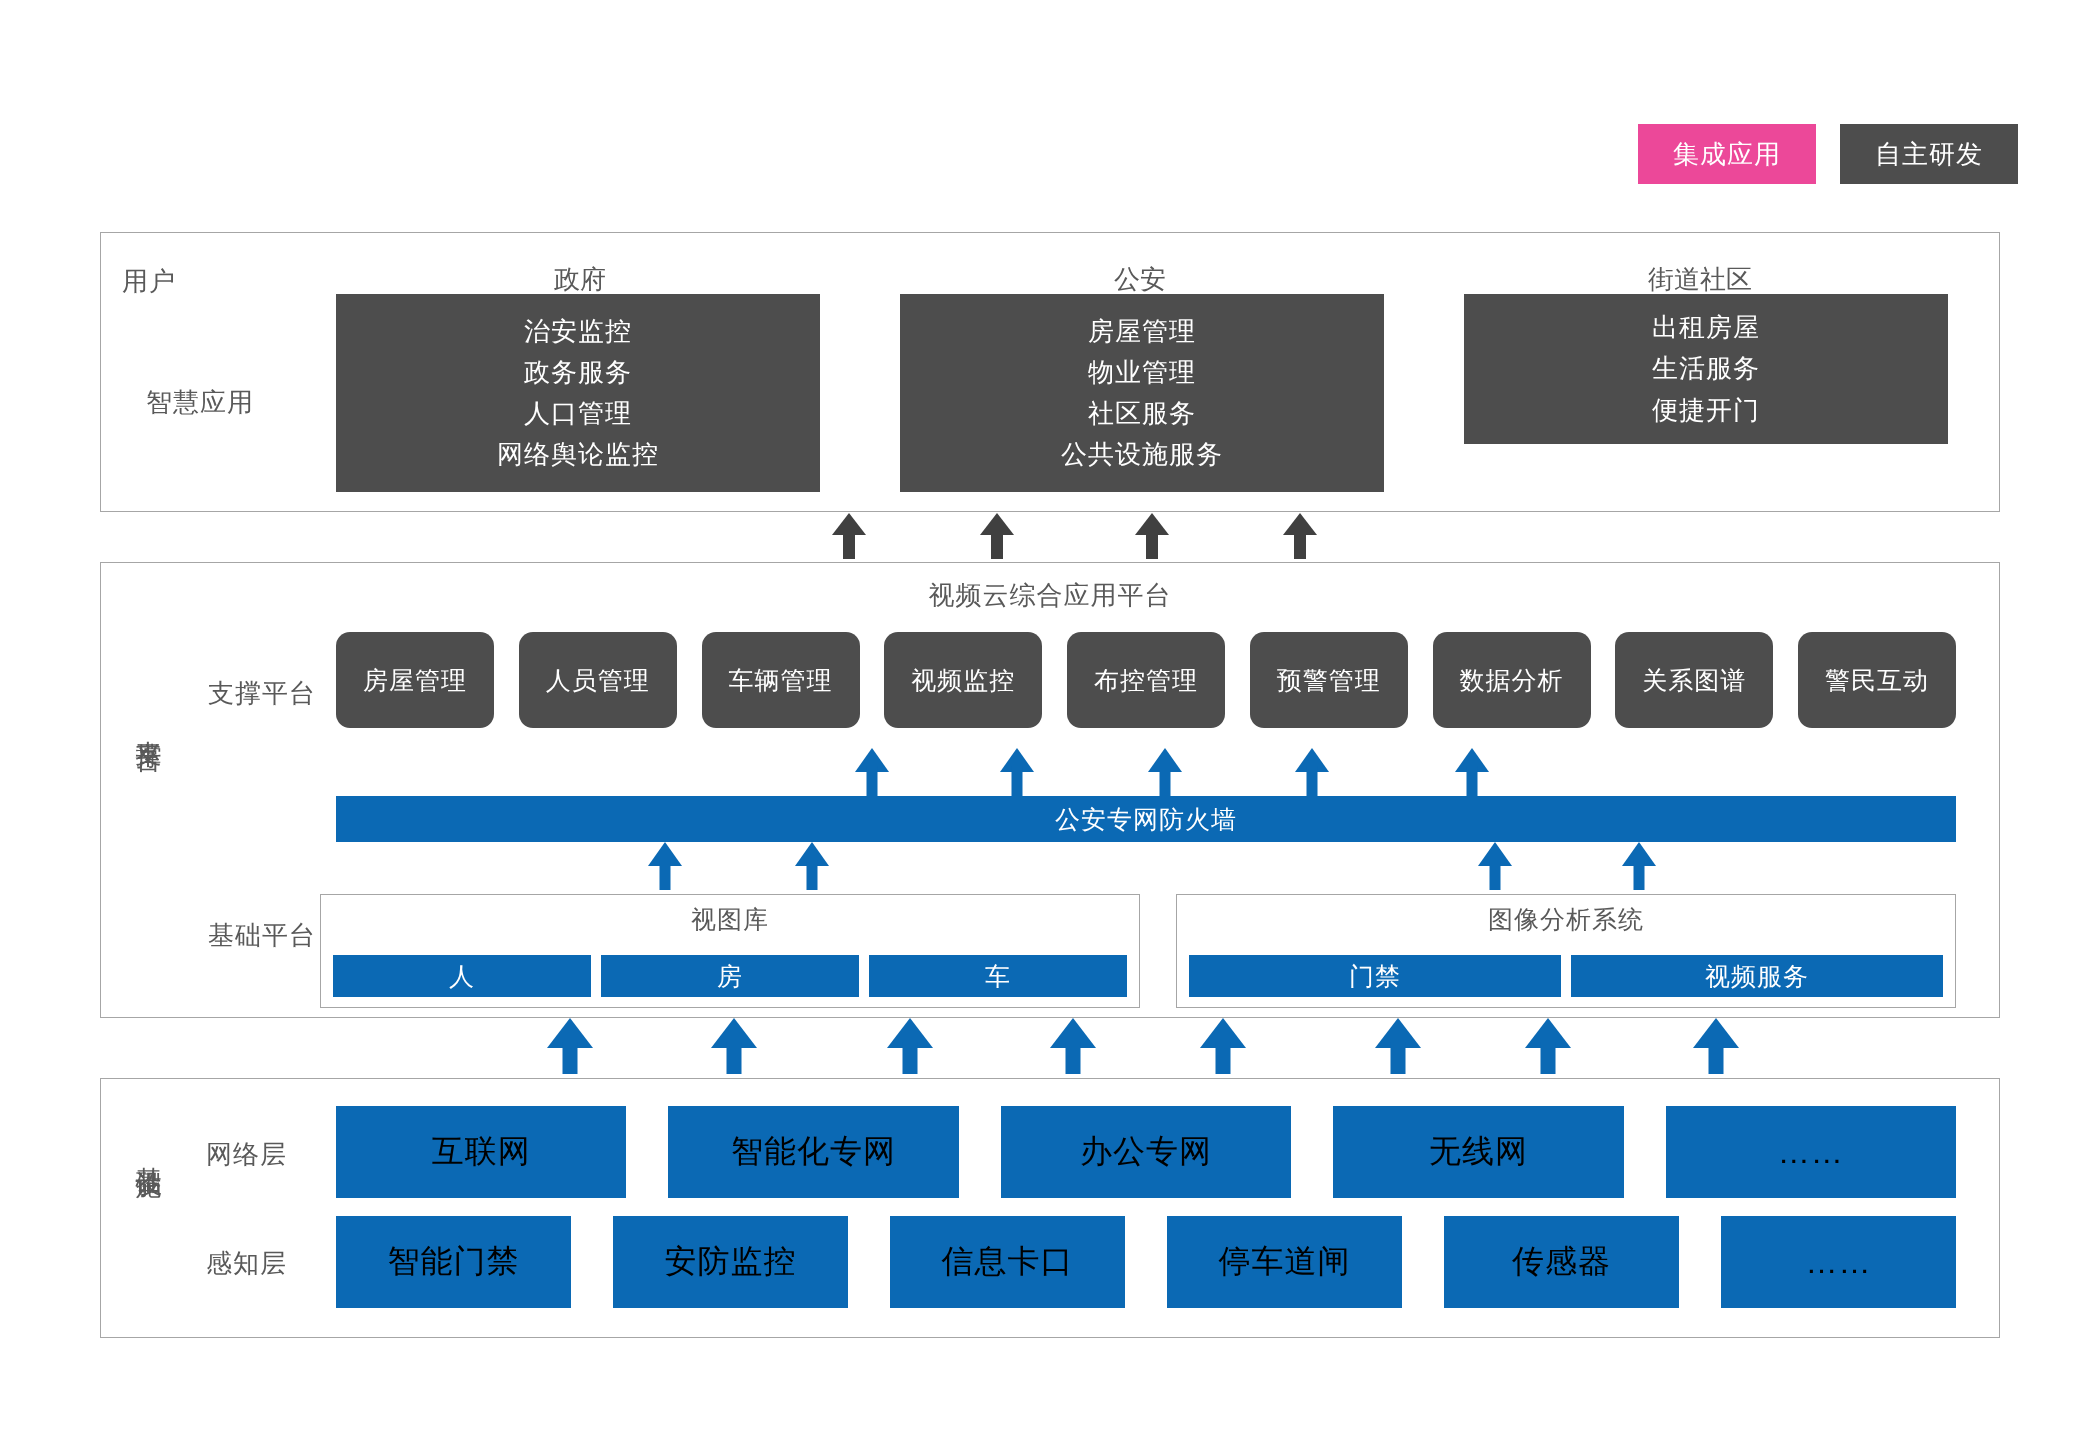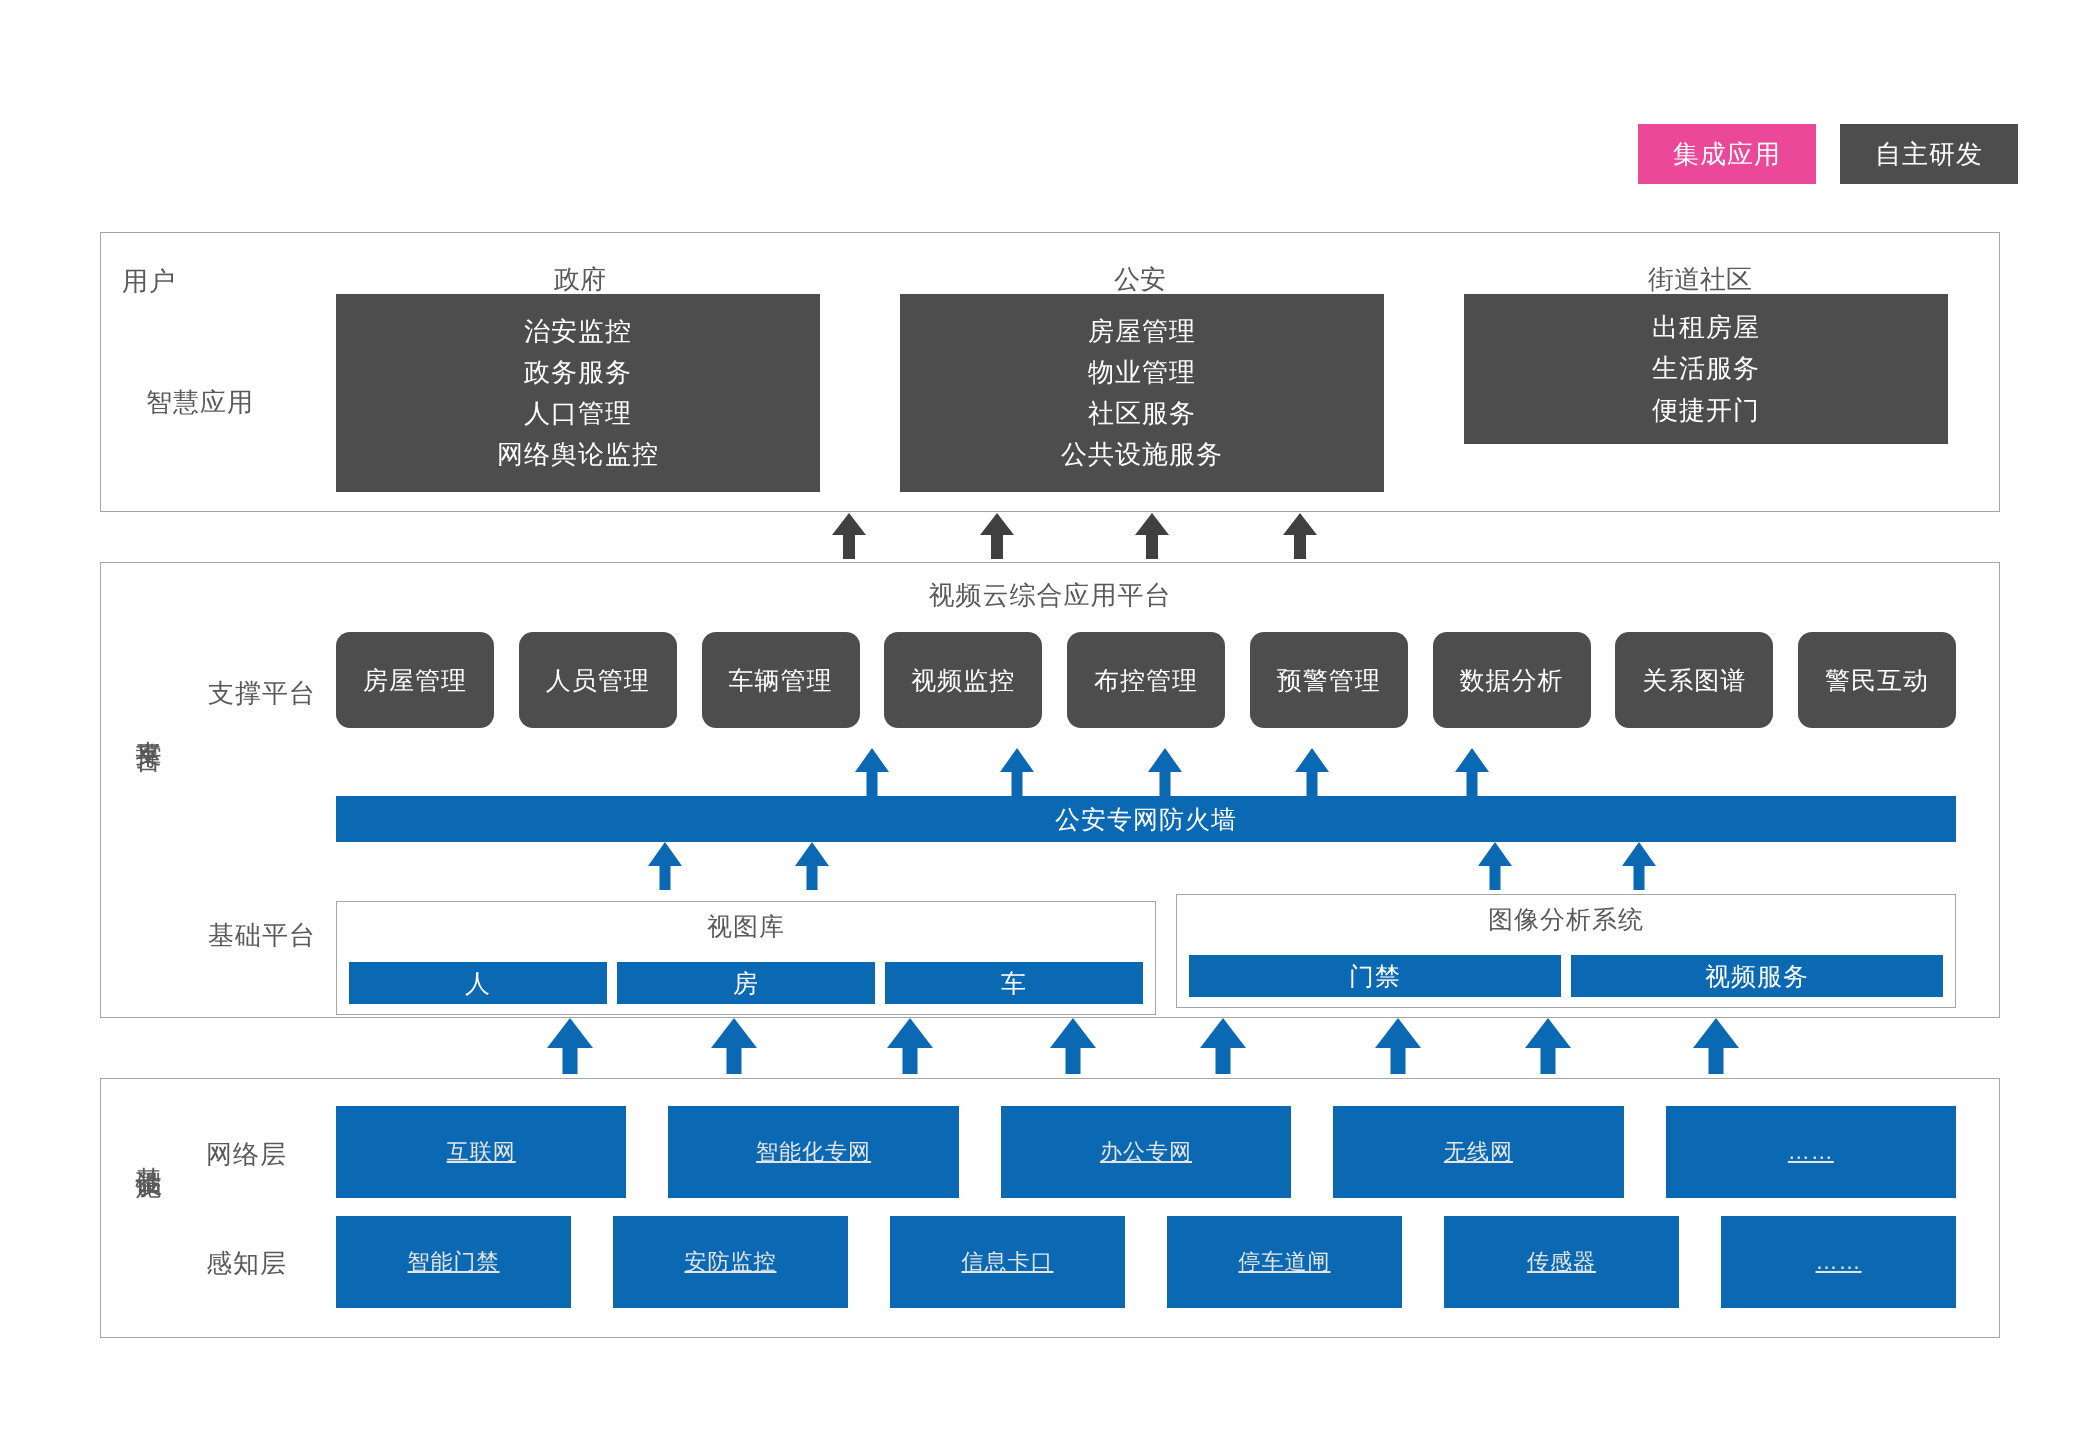--- a/index.html
+++ b/index.html
@@ -104,21 +104,21 @@
 
   #firewall {
     position:absolute; left:336px; top:796px; width:1620px; height:46px;
     background:#0b69b4; color:#ffffff; font-size:25px; letter-spacing:1px;
     display:flex; align-items:center; justify-content:center;
   }
 
   .subpanel {
     position:absolute; border:1.6px solid #a6a6a6; background:#ffffff;
   }
-  #sub-viewlib { left:336px; top:894px; width:820px; height:114px;margin-top:7px; }
+  #sub-viewlib { left:320px; top:894px; width:820px; height:114px; }
   #sub-imgsys  { left:1176px; top:894px; width:780px; height:114px; }
   .sub-title {
     position:absolute; left:0; top:8px; width:100%; text-align:center;
     font-size:25px; color:#595959; letter-spacing:1px;
   }
   .sub-chips {
     position:absolute; left:12px; right:12px; bottom:10px;
     display:flex; gap:10px;
   }
   .chip {
@@ -127,23 +127,23 @@
     display:flex; align-items:center; justify-content:center;
   }
 
   
   #panel-infra { left:100px; top:1078px; width:1900px; height:260px; }
 
   .infra-row { position:absolute; display:flex; gap:42px; }
   #row-network { left:336px; top:1106px; width:1620px; height:92px; }
   #row-sense   { left:336px; top:1216px; width:1620px; height:92px; }
   .infra-box {
-    flex:1 1 0; background:#0b69b4; color:#e5e5e5;
-    font-size:22px; letter-spacing:1px;
-    display:flex; align-items:center; justify-content:center;text-decoration:underline;
+    flex:1 1 0; background:#0b69b4; color:#000000;
+    font-size:32px; letter-spacing:1px;
+    display:flex; align-items:center; justify-content:center;
   }
 </style>
 </head>
 <body>
 
 <div class="page">
 
   <div class="legend">
     <div class="legend-item legend-blue">集成应用</div>
     <div class="legend-item legend-gray">自主研发</div>

